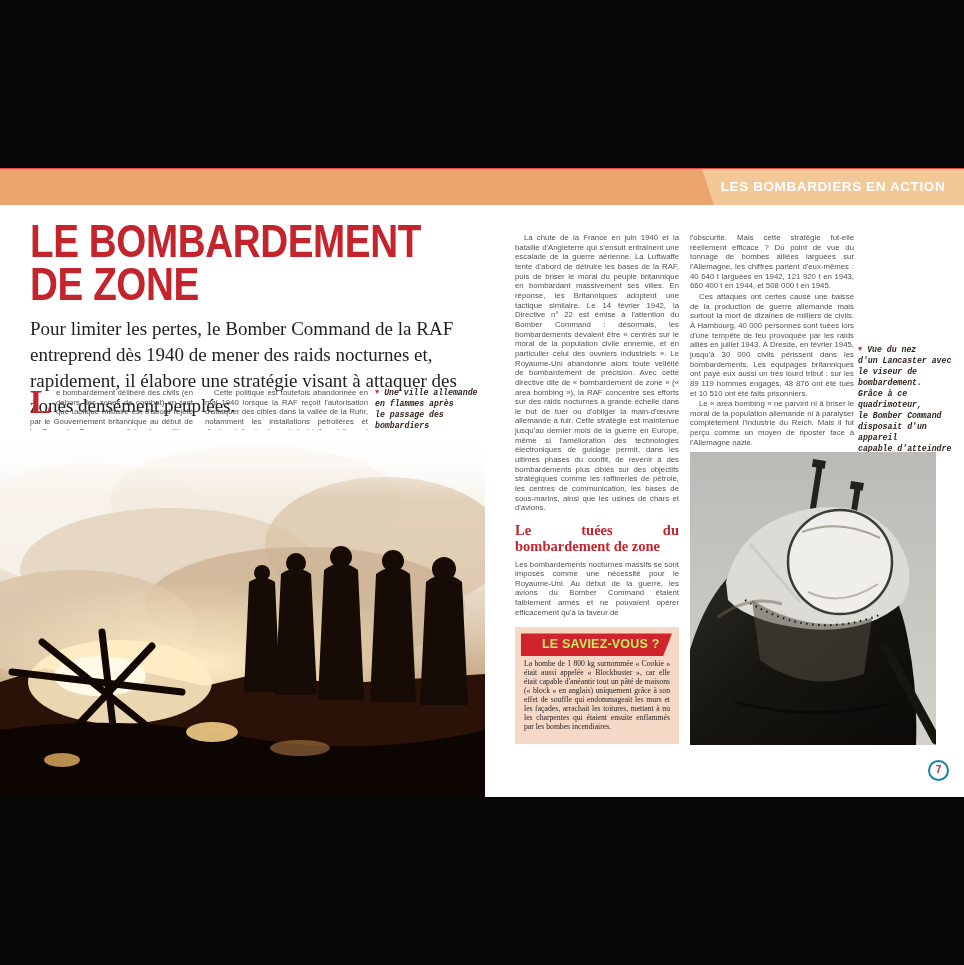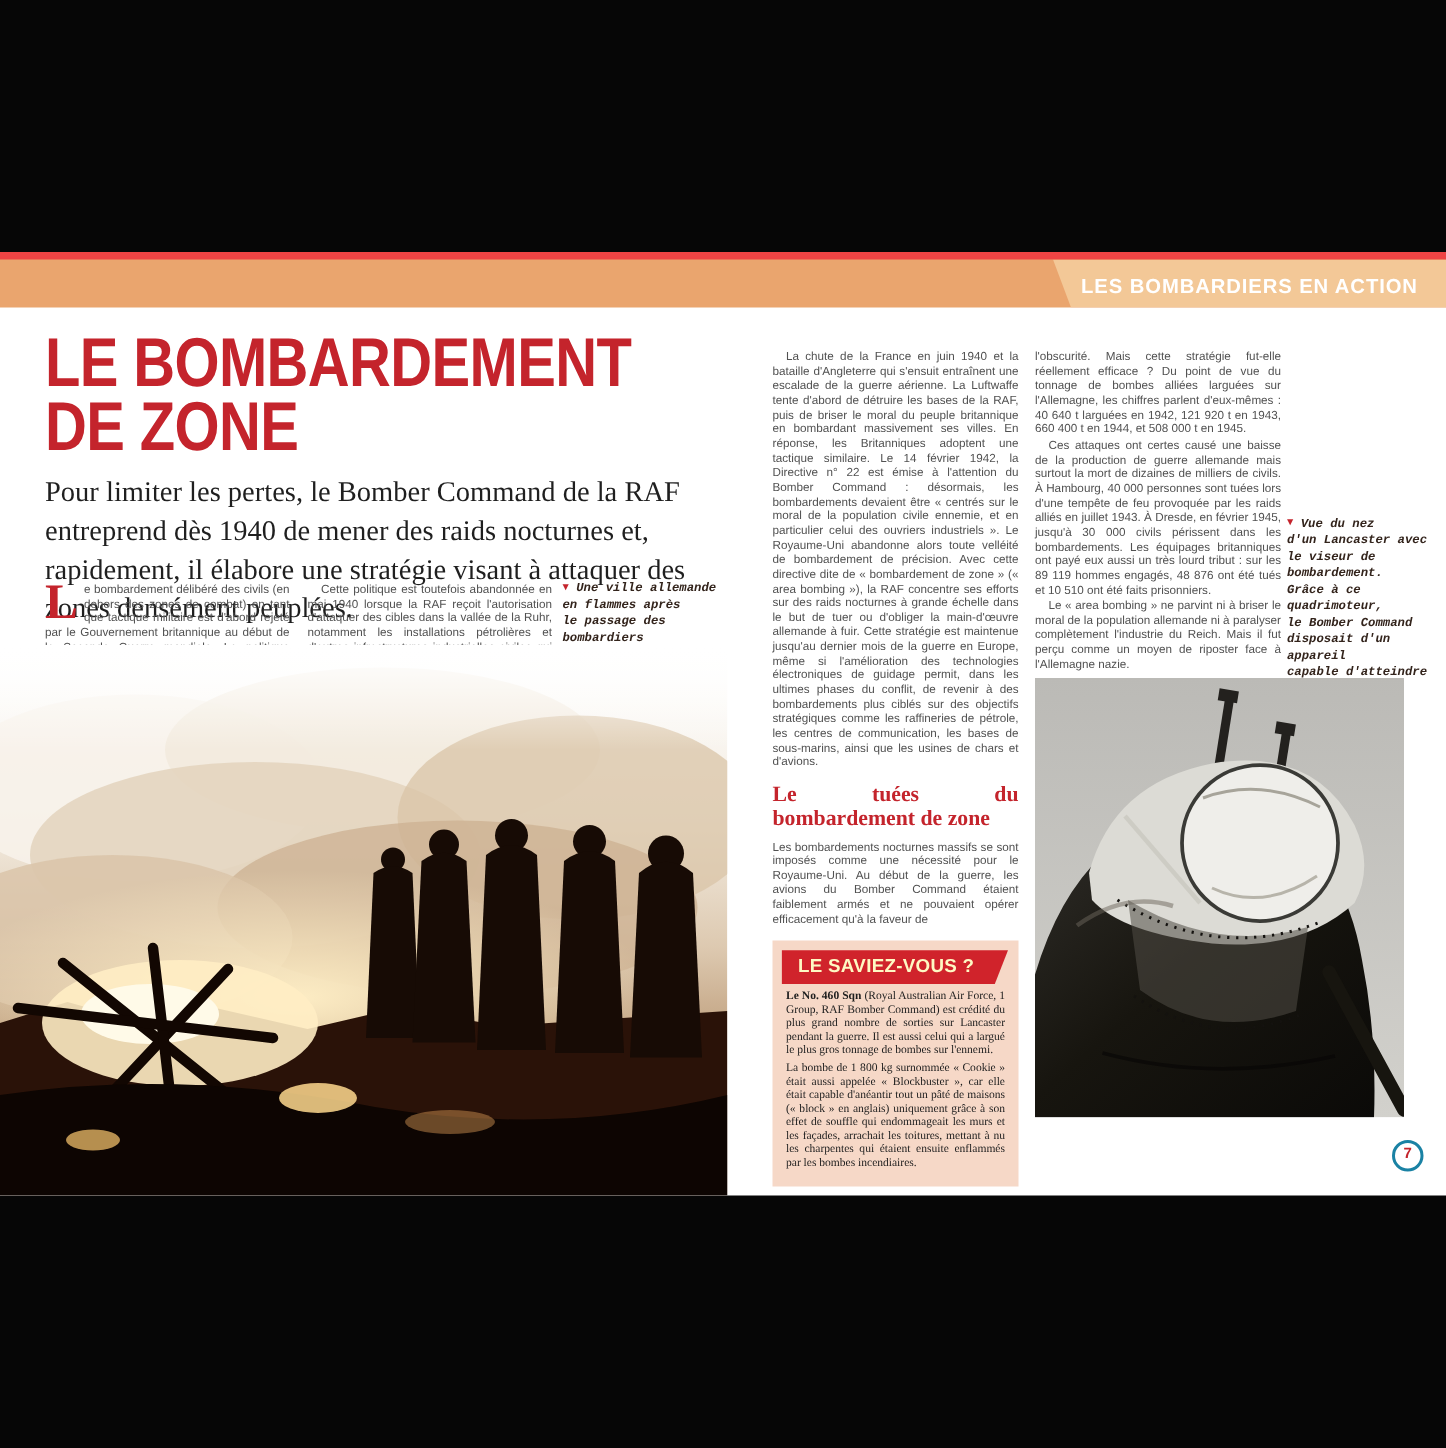--- a/index.html
+++ b/index.html
@@ -4,21 +4,21 @@
 <style>
   html,body{margin:0;padding:0;background:#ffffff;}
   .canvas{position:relative;width:964px;height:965px;background:#ffffff;overflow:hidden;
           font-family:"Liberation Sans",sans-serif;}
 
   
   .matte-top{position:absolute;left:0;top:0;width:964px;height:168px;background:#060606;}
   .matte-bottom{position:absolute;left:0;top:797px;width:964px;height:168px;background:#060606;}
 
   
-  .band{position:absolute;left:0;top:168px;width:964px;height:37px;background:#eaa56e;border-top:5px solid #ef4444;box-sizing:border-box;}
+  .band{position:absolute;left:0;top:168px;width:964px;height:37px;background:#eaa56e;border-top:1px solid #ef4444;box-sizing:border-box;}
   .band-light{position:absolute;right:0;top:0;width:262px;height:100%;background:#f3c897;
               clip-path:polygon(0 0,100% 0,100% 100%,12px 100%);}
   .band-title{position:absolute;right:0;top:0;width:262px;height:36px;line-height:36px;text-align:center;
               color:#ffffff;font-weight:bold;font-size:13.5px;letter-spacing:0.6px;}
 
   
   .headline{position:absolute;left:30px;top:220px;color:#c4242c;font-weight:bold;font-size:46px;
             line-height:0.93;letter-spacing:-0.5px;transform:scaleX(0.84);transform-origin:top left;white-space:nowrap;}
   .standfirst{position:absolute;left:30px;top:316px;width:462px;font-family:"Liberation Serif",serif;
               font-size:19px;line-height:1.36;color:#1f1f1f;}
@@ -44,21 +44,21 @@
   
   .midcol{position:absolute;left:515px;top:233px;width:164px;}
   .rightcol{position:absolute;left:690px;top:233px;width:164px;}
   .bodytext p{margin:0 0 1px 0;}
   .subhead{font-family:"Liberation Serif",serif;font-weight:bold;color:#c4242c;font-size:14.5px;
            line-height:1.12;margin:9px 0 5px 0;}
 
   .factbox{position:relative;margin-top:10px;background:#f6d8c7;padding:33px 9px 9px 9px;box-sizing:border-box;}
   .factbox-bar{position:absolute;top:6px;left:6px;width:151px;height:23px;background:#d0232b;
                clip-path:polygon(0 0,100% 0,calc(100% - 9px) 100%,0 100%);}
-  .factbox-bar span{display:block;line-height:23px;padding-left:11px;color:#fef9c3;font-weight:bold;
+  .factbox-bar span{display:block;line-height:23px;padding-left:21px;color:#bef264;font-weight:bold;
                     font-size:12.5px;letter-spacing:0.2px;}
   .factbox-body{font-family:"Liberation Serif",serif;font-size:7.7px;line-height:1.16;color:#1e1e1e;text-align:justify;}
   .factbox-body p{margin:0 0 3px 0;}
   .bold-lead{font-weight:bold;}
 
   .page-badge{position:absolute;left:928px;top:760px;width:21px;height:21px;border-radius:50%;
               background:#ffffff;border:2.5px solid #1a82a4;box-sizing:border-box;
               text-align:center;line-height:16px;font-size:10px;font-weight:bold;color:#c4242c;}
 </style>
 </head>
@@ -156,21 +156,20 @@
   <div class="bodytext midcol">
     <p class="indent">La chute de la France en juin 1940 et la bataille d'Angleterre qui s'ensuit entraînent une escalade de la guerre aérienne. La Luftwaffe tente d'abord de détruire les bases de la RAF, puis de briser le moral du peuple britannique en bombardant massivement ses villes. En réponse, les Britanniques adoptent une tactique similaire. Le 14 février 1942, la Directive n° 22 est émise à l'attention du Bomber Command : désormais, les bombardements devaient être « centrés sur le moral de la population civile ennemie, et en particulier celui des ouvriers industriels ». Le Royaume-Uni abandonne alors toute velléité de bombardement de précision. Avec cette directive dite de « bombardement de zone » (« area bombing »), la RAF concentre ses efforts sur des raids nocturnes à grande échelle dans le but de tuer ou d'obliger la main-d'œuvre allemande à fuir. Cette stratégie est maintenue jusqu'au dernier mois de la guerre en Europe, même si l'amélioration des technologies électroniques de guidage permit, dans les ultimes phases du conflit, de revenir à des bombardements plus ciblés sur des objectifs stratégiques comme les raffineries de pétrole, les centres de communication, les bases de sous-marins, ainsi que les usines de chars et d'avions.</p>
     <div class="subhead">Le tuées du bombardement de zone</div>
     <p>Les bombardements nocturnes massifs se sont imposés comme une nécessité pour le Royaume-Uni. Au début de la guerre, les avions du Bomber Command étaient faiblement armés et ne pouvaient opérer efficacement qu'à la faveur de</p>
 
     <div class="factbox">
       <div class="factbox-bar">
         <span>LE SAVIEZ-VOUS ?</span>
       </div>
       <div class="factbox-body">
-        <p><span class="bold-lead">Le No. 460 Sqn</span><span> (Royal Australian Air Force, 1 Group, RAF Bomber Command) est crédité du plus grand nombre de sorties sur Lancaster pendant la guerre. Il est aussi celui qui a largué le plus gros tonnage de bombes sur l'ennemi.</span></p>
         <p>La bombe de 1 800 kg surnommée « Cookie » était aussi appelée « Blockbuster », car elle était capable d'anéantir tout un pâté de maisons (« block » en anglais) uniquement grâce à son effet de souffle qui endommageait les murs et les façades, arrachait les toitures, mettant à nu les charpentes qui étaient ensuite enflammés par les bombes incendiaires.</p>
       </div>
     </div>
   </div>
 
   <div class="bodytext rightcol">
     <p>l'obscurité. Mais cette stratégie fut-elle réellement efficace ? Du point de vue du tonnage de bombes alliées larguées sur l'Allemagne, les chiffres parlent d'eux-mêmes : 40 640 t larguées en 1942, 121 920 t en 1943, 660 400 t en 1944, et 508 000 t en 1945.</p>
     <p class="indent">Ces attaques ont certes causé une baisse de la production de guerre allemande mais surtout la mort de dizaines de milliers de civils. À Hambourg, 40 000 personnes sont tuées lors d'une tempête de feu provoquée par les raids alliés en juillet 1943. À Dresde, en février 1945, jusqu'à 30 000 civils périssent dans les bombardements. Les équipages britanniques ont payé eux aussi un très lourd tribut : sur les 89 119 hommes engagés, 48 876 ont été tués et 10 510 ont été faits prisonniers.</p>
     <p class="indent">Le « area bombing » ne parvint ni à briser le moral de la population allemande ni à paralyser complètement l'industrie du Reich. Mais il fut perçu comme un moyen de riposter face à l'Allemagne nazie.</p>
   </div>

